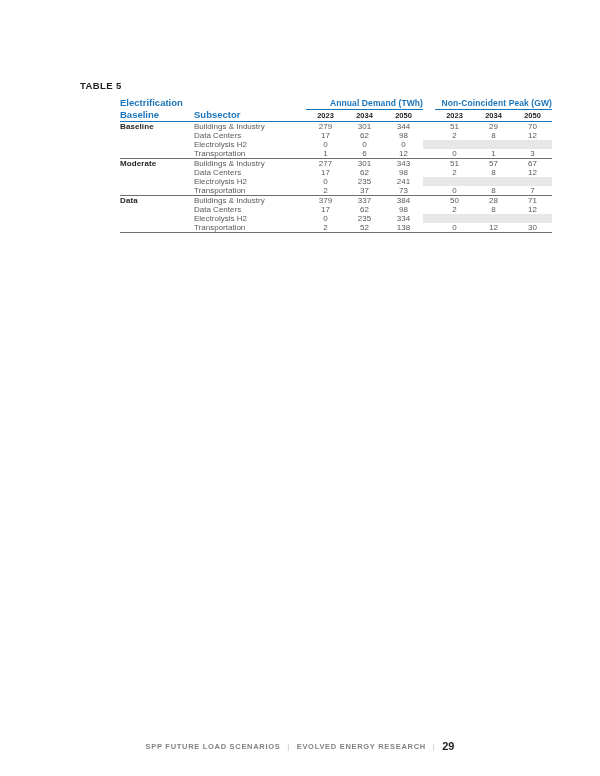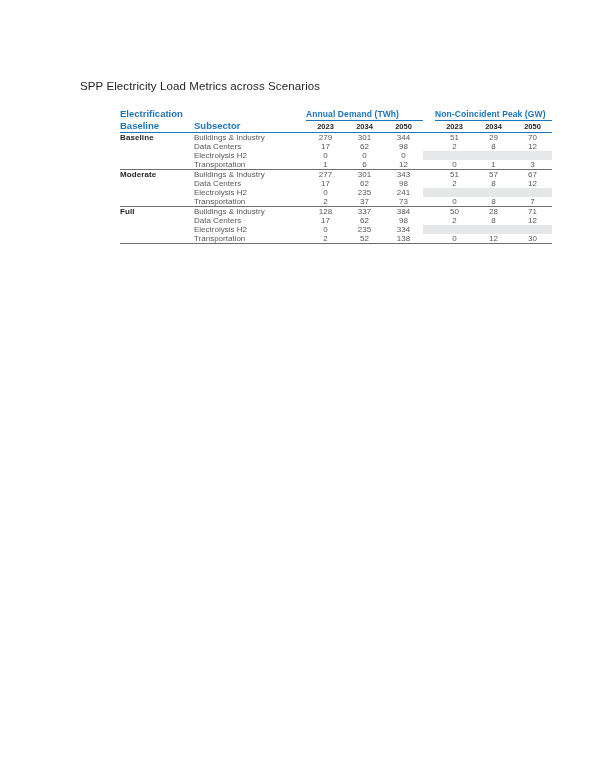--- a/index.html
+++ b/index.html
@@ -58,21 +58,21 @@
   
   col.c-scenario { width: 74px; }
   col.c-subsector { width: 112px; }
   col.c-num { width: 39px; }
   col.c-num-gap { width: 12px; }
 
   .hdr-group {
     font-size: 8.5px;
     font-weight: bold;
     color: #1b75bb;
-    text-align: left;
+    text-align: right;
     padding-bottom: 5px;
     letter-spacing: 0.1px;
   }
   .hdr-group-line {
     border-bottom: 1.6px solid #1b75bb;
   }
   .hdr-main {
     font-size: 9.5px;
     font-weight: bold;
     color: #1b75bb;
@@ -145,21 +145,21 @@
     letter-spacing: 0;
     vertical-align: -1px;
   }
 </style>
 </head>
 <body>
 
 <div class="page">
   <div class="content">
 
-    <div class="table-title">SPP Electricity Load Metrics across Scenarios</div>
+    <div class="table-label">TABLE 5</div>
 
     <table class="metrics">
       <colgroup>
         <col class="c-scenario">
         <col class="c-subsector">
         <col class="c-num">
         <col class="c-num">
         <col class="c-num">
         <col class="c-num-gap">
         <col class="c-num">
@@ -278,23 +278,23 @@
           <td class="cell-num">2</td>
           <td class="cell-num">37</td>
           <td class="cell-num">73</td>
           <td></td>
           <td class="cell-num">0</td>
           <td class="cell-num">8</td>
           <td class="cell-num">7</td>
         </tr>
 
         <tr class="row-line-top">
-          <td class="cell-scenario">Full</td>
+          <td class="cell-scenario">Data</td>
           <td class="cell-subsector">Buildings &amp; Industry</td>
-          <td class="cell-num">128</td>
+          <td class="cell-num">379</td>
           <td class="cell-num">337</td>
           <td class="cell-num">384</td>
           <td></td>
           <td class="cell-num">50</td>
           <td class="cell-num">28</td>
           <td class="cell-num">71</td>
         </tr>
         <tr>
           <td class="cell-scenario"></td>
           <td class="cell-subsector">Data Centers</td>
@@ -326,13 +326,20 @@
           <td></td>
           <td class="cell-num">0</td>
           <td class="cell-num">12</td>
           <td class="cell-num">30</td>
         </tr>
 
       </tbody>
     </table>
   </div>
 
+  <div class="footer">
+    <span>SPP FUTURE LOAD SCENARIOS</span>
+    <span class="sep">|</span>
+    <span>EVOLVED ENERGY RESEARCH</span>
+    <span class="sep">|</span>
+    <span class="pg">29</span>
+  </div>
 </div>
 
 </body></html>

